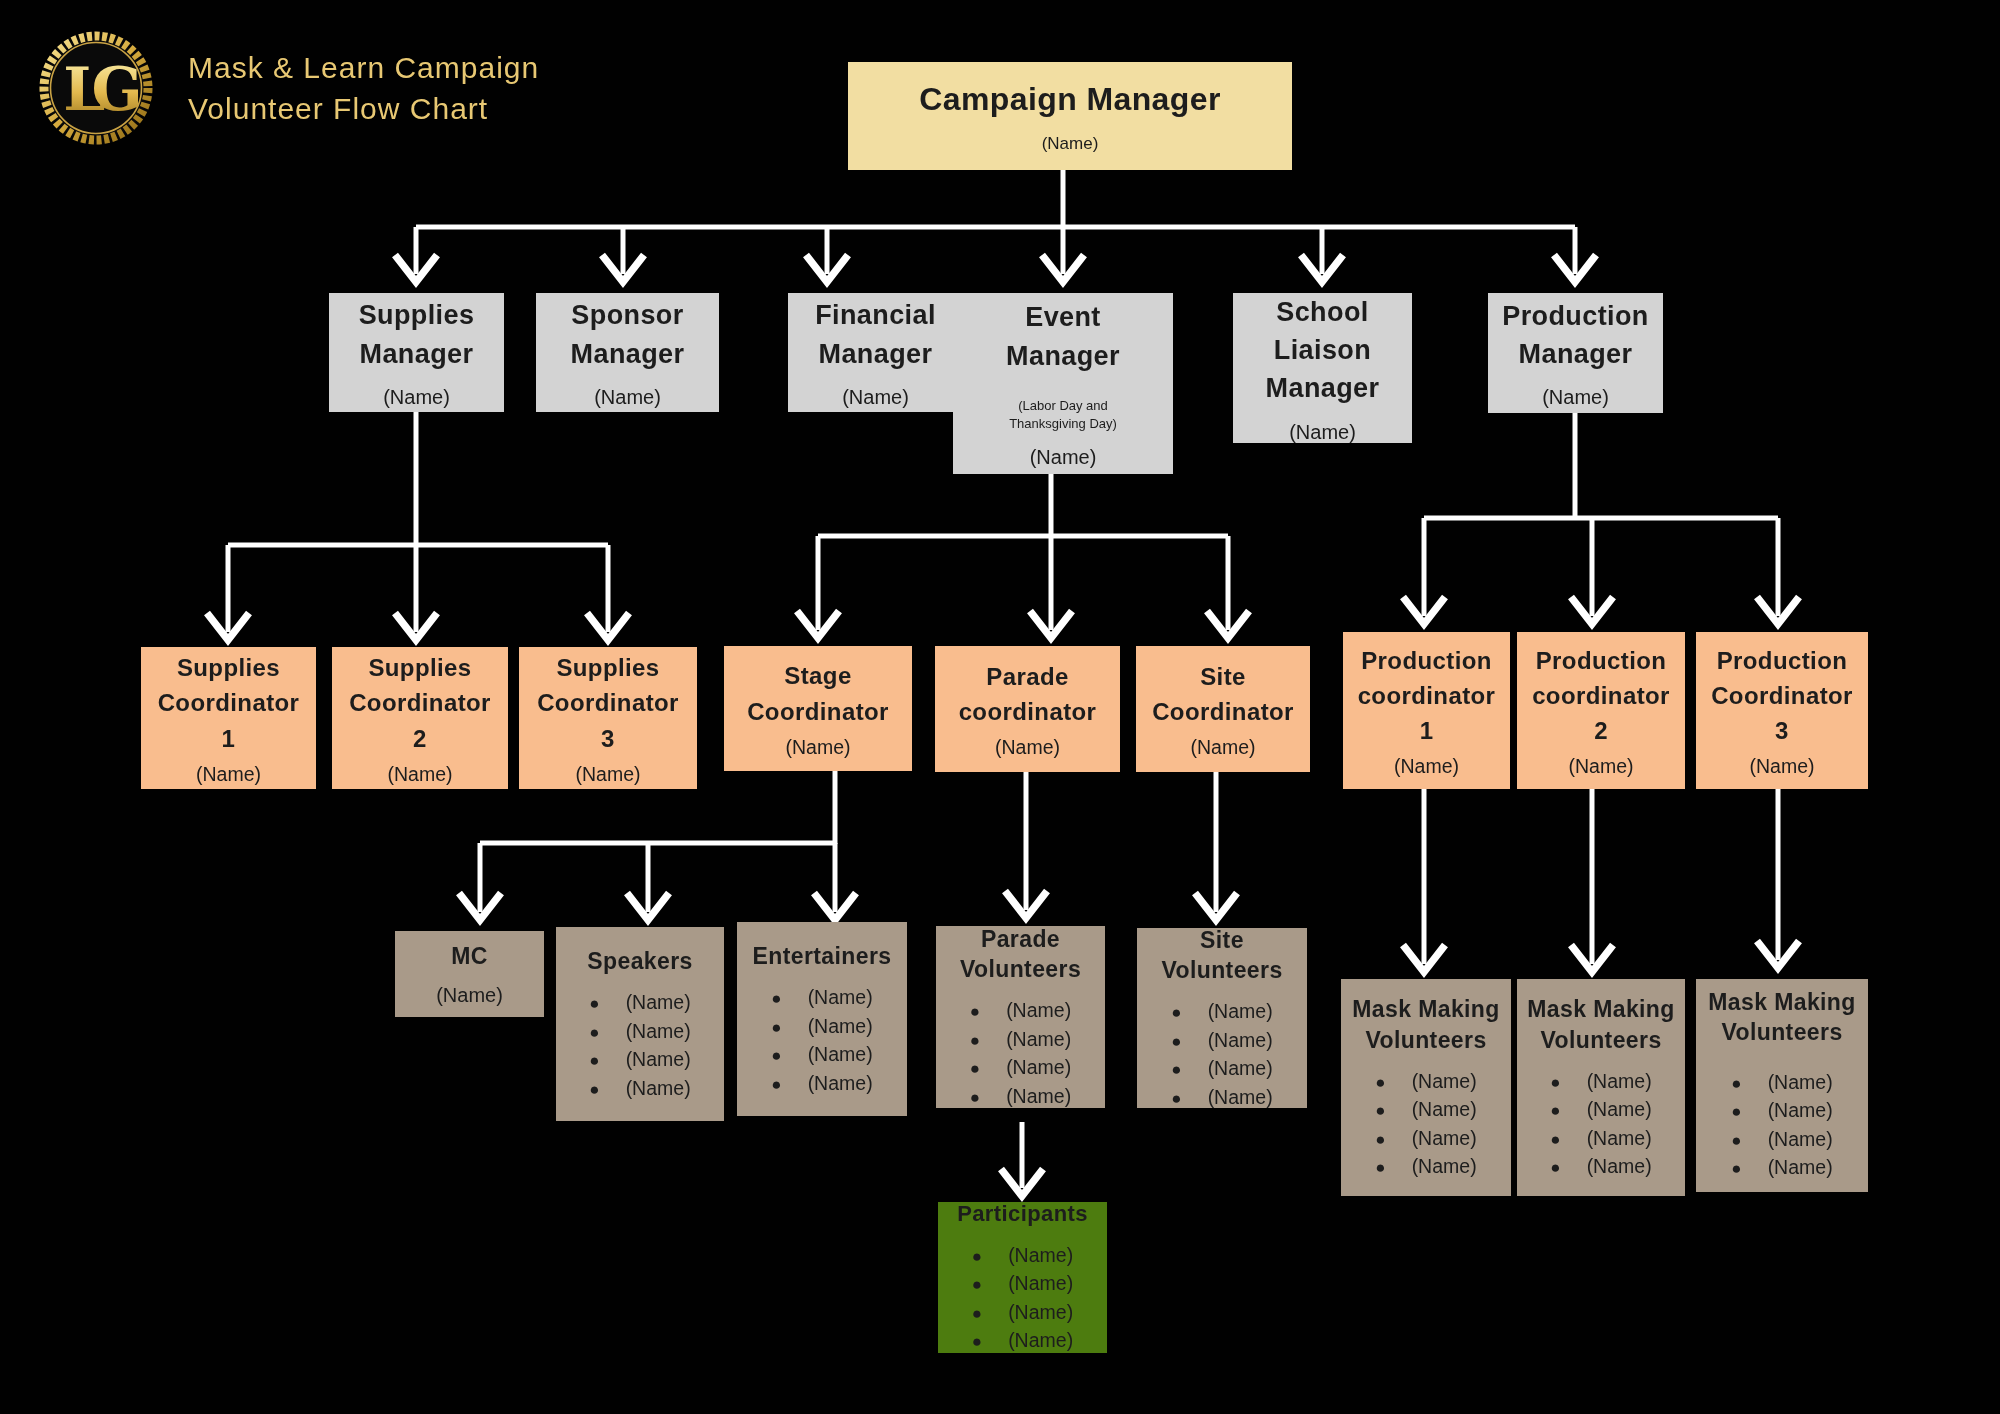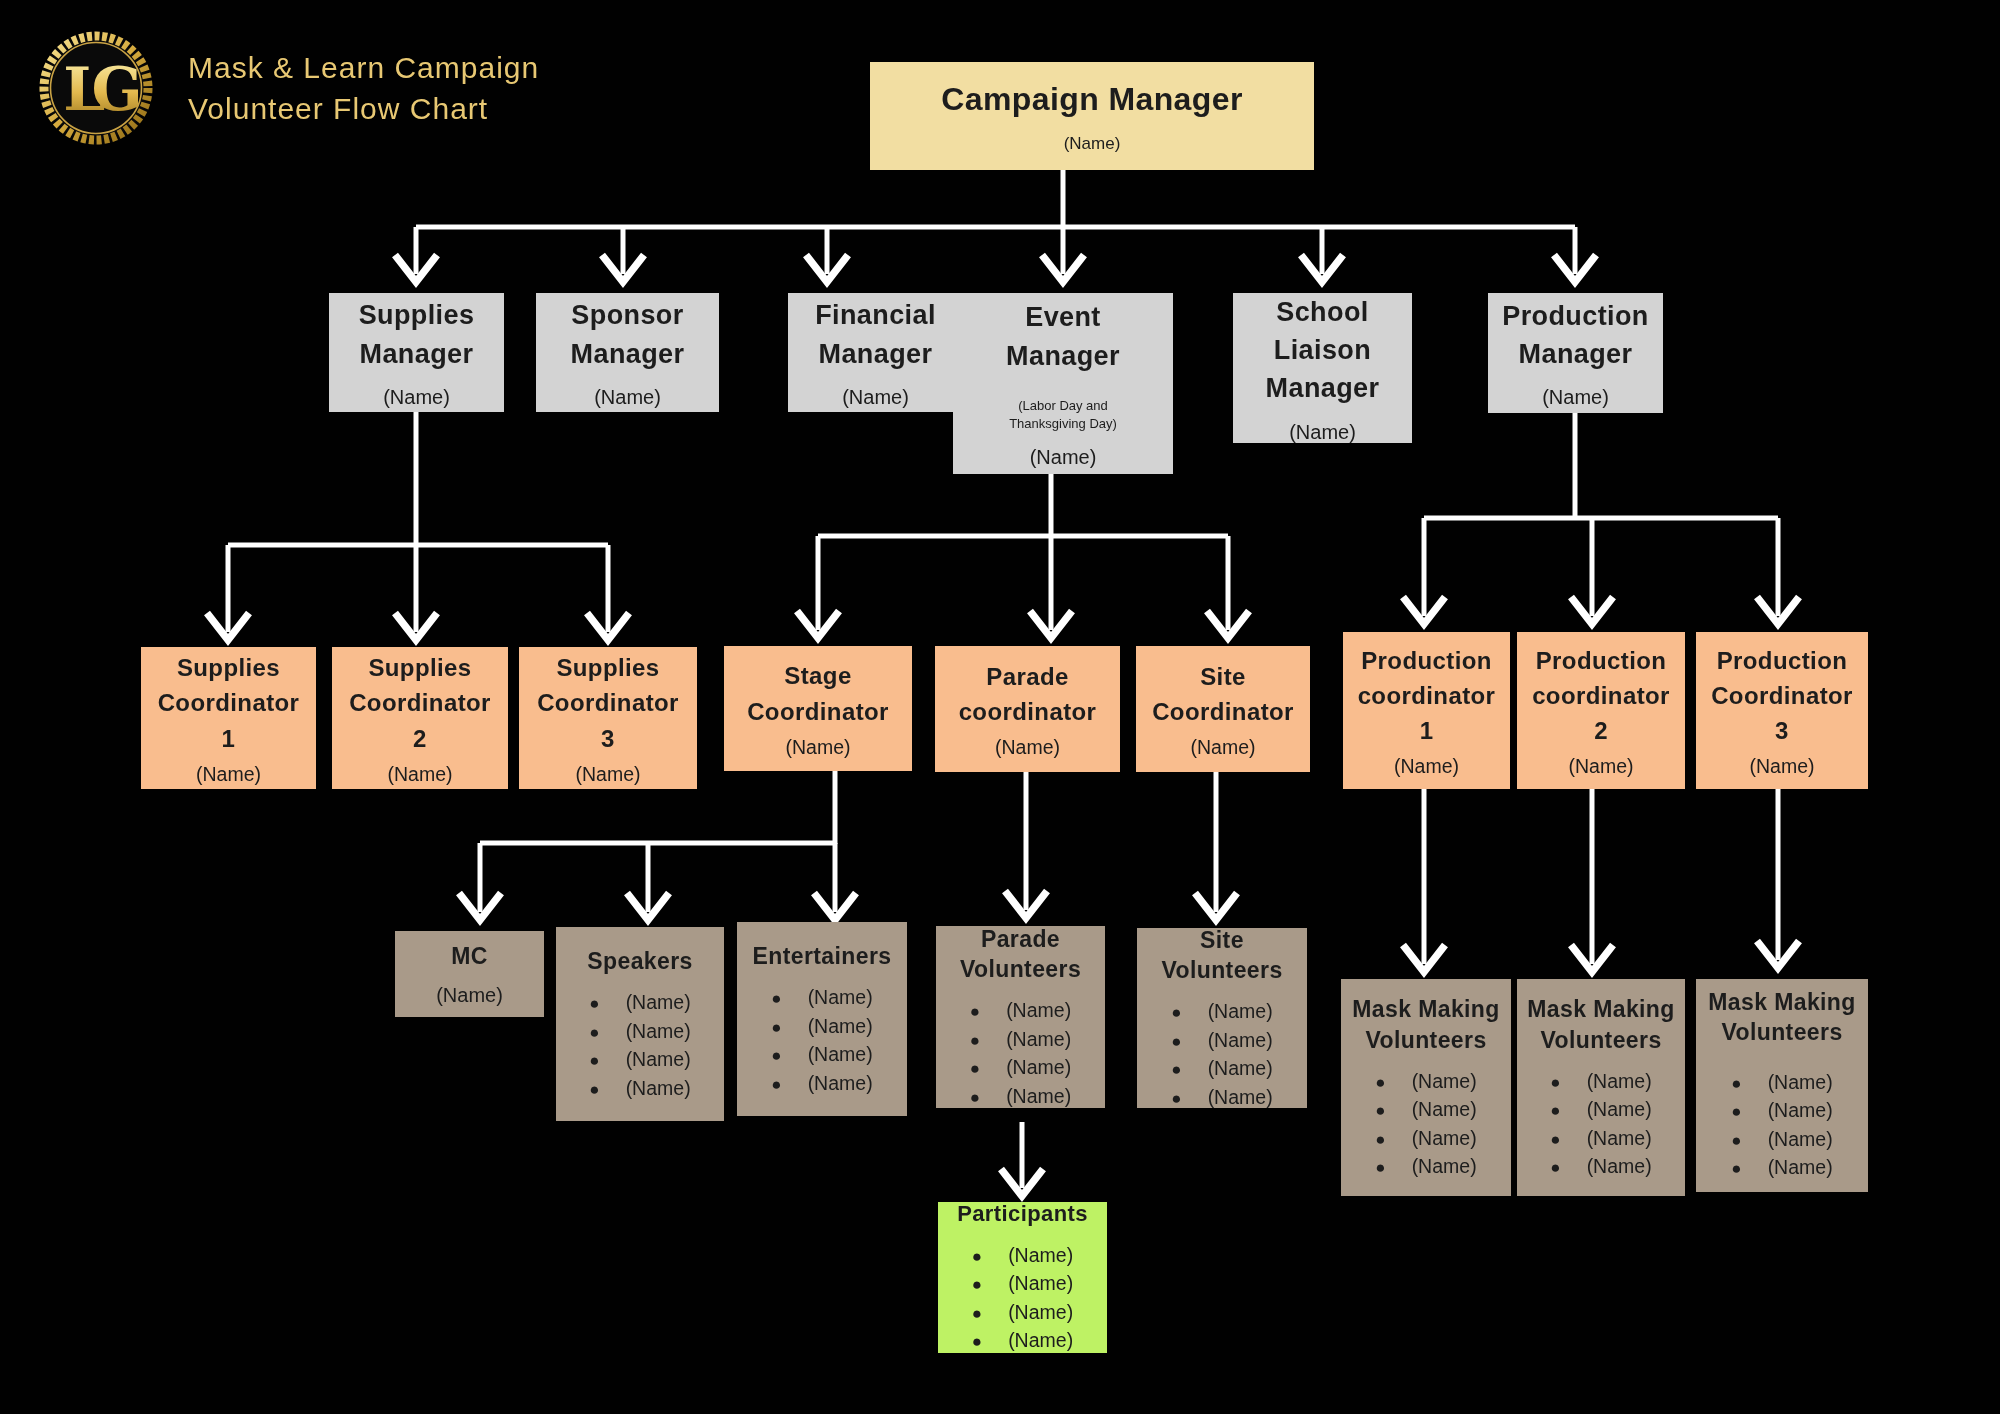--- a/index.html
+++ b/index.html
@@ -10,25 +10,25 @@
   #logo{width:120px;height:120px;flex:0 0 auto;}
   .hdr-title{color:#e8c873;font-size:30px;font-weight:500;letter-spacing:1px;line-height:1.38;}
   
   #connectors{position:absolute;left:0;top:0;}
   
   .box{position:absolute;display:flex;flex-direction:column;justify-content:center;align-items:center;
        text-align:center;box-sizing:border-box;padding:4px 6px;}
   .box .title{font-weight:bold;white-space:pre-line;letter-spacing:.4px;}
   .box .subtitle{white-space:pre-line;}
   .box .name{font-weight:400;}
-  .lv1{background:#f2dea2;margin-left:22px;}
+  .lv1{background:#f2dea2;}
   .lv2{background:#d3d3d3;}
   .lv3{background:#f9bd8e;}
   .lv4{background:#a99a89;}
-  .lv5{background:#bef264;}
+  .lv5{background:#4d7c0f;}
   .lv1 .title{font-size:32px;line-height:1.25;}
   .lv1 .name{font-size:17px;margin-top:15px;}
   .lv2 .title{font-size:27px;line-height:1.42;}
   .lv2 .subtitle{font-size:13px;line-height:1.38;margin-top:22px;}
   .lv2 .name{font-size:20px;margin-top:13px;}
   .lv3 .title{font-size:24px;line-height:1.46;}
   .lv3 .name{font-size:19.5px;margin-top:7px;}
   .lv4 .title{font-size:23px;line-height:1.32;}
   .lv4 .name{font-size:20px;margin-top:12px;}
   .lv5 .title{font-size:22px;line-height:1.3;}

